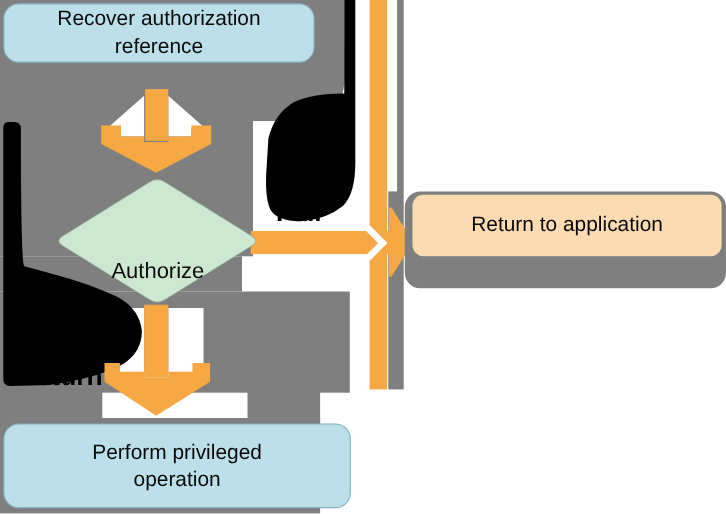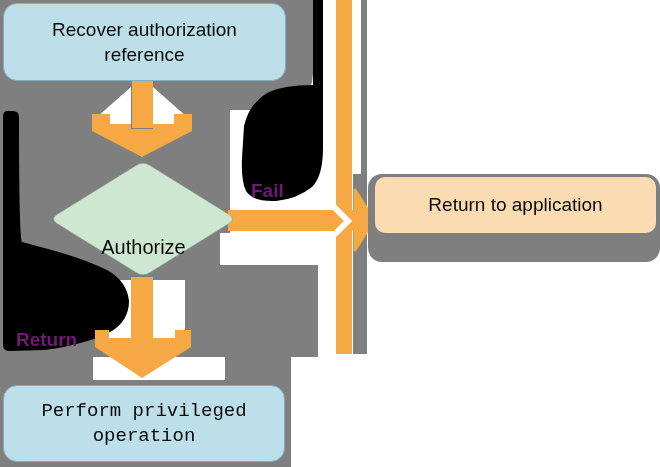--- a/index.html
+++ b/index.html
@@ -13,39 +13,39 @@
   .node{
     position:absolute;display:flex;align-items:center;justify-content:center;
     text-align:center;box-sizing:border-box;z-index:2;
     font-size:19px;line-height:25px;color:#0a0a0a;
   }
   .blue-node{
     background:var(--c-node_blue);
     border:1px solid var(--c-node_blue_border);
     border-radius:14px;
   }
-  #recover-box{left:3px;top:3px;width:283px;height:78px;}
-  #perform-box{left:3px;top:385px;width:282px;height:77px;font-family:Liberation Mono, monospace;}
+  #recover-box{left:3px;top:3px;width:283px;height:54px;}
+  #perform-box{left:3px;top:385px;width:316px;height:77px;}
   #return-outer{
     position:absolute;left:368px;top:174px;width:292px;height:88px;
     background:var(--c-panel_gray);border-radius:14px;z-index:2;
   }
   #return-box{
     position:absolute;left:7px;top:3px;width:281px;height:56px;
     background:var(--c-node_peach);border-radius:10px;
     display:flex;align-items:center;justify-content:center;
     font-size:19px;color:#0a0a0a;
   }
   .node-label{padding:0 10px;}
   #authorize-label{
     position:absolute;left:83px;top:198px;width:121px;height:28px;z-index:2;
     display:flex;align-items:center;justify-content:center;font-size:20px;margin-top:35px;
   }
   .edge-label{
-    position:absolute;z-index:2;font-size:19px;font-weight:bold;color:#701a75;
+    position:absolute;z-index:2;font-size:24px;font-weight:bold;color:#000000;
   }
   #fail-label{left:251px;top:180px;}
   #succeed-label{left:16px;top:329px;}
 </style>
 </head>
 <body>
 
 <div id="stage">
 
   <svg id="shapes" width="660" height="467" viewBox="0 0 660 467">

